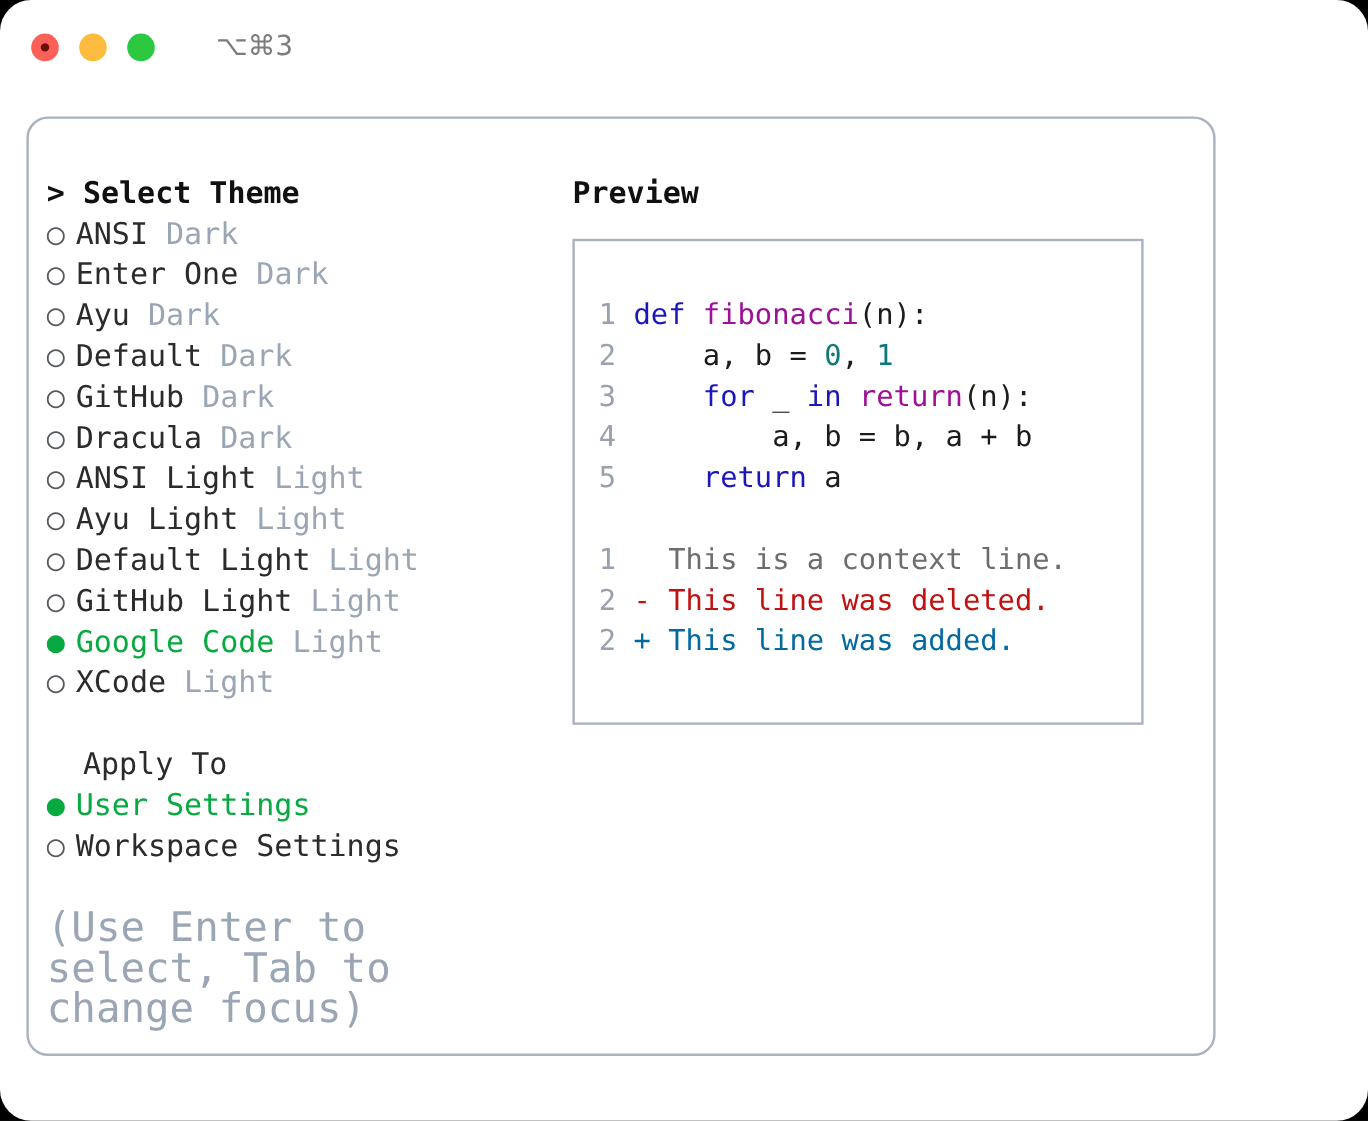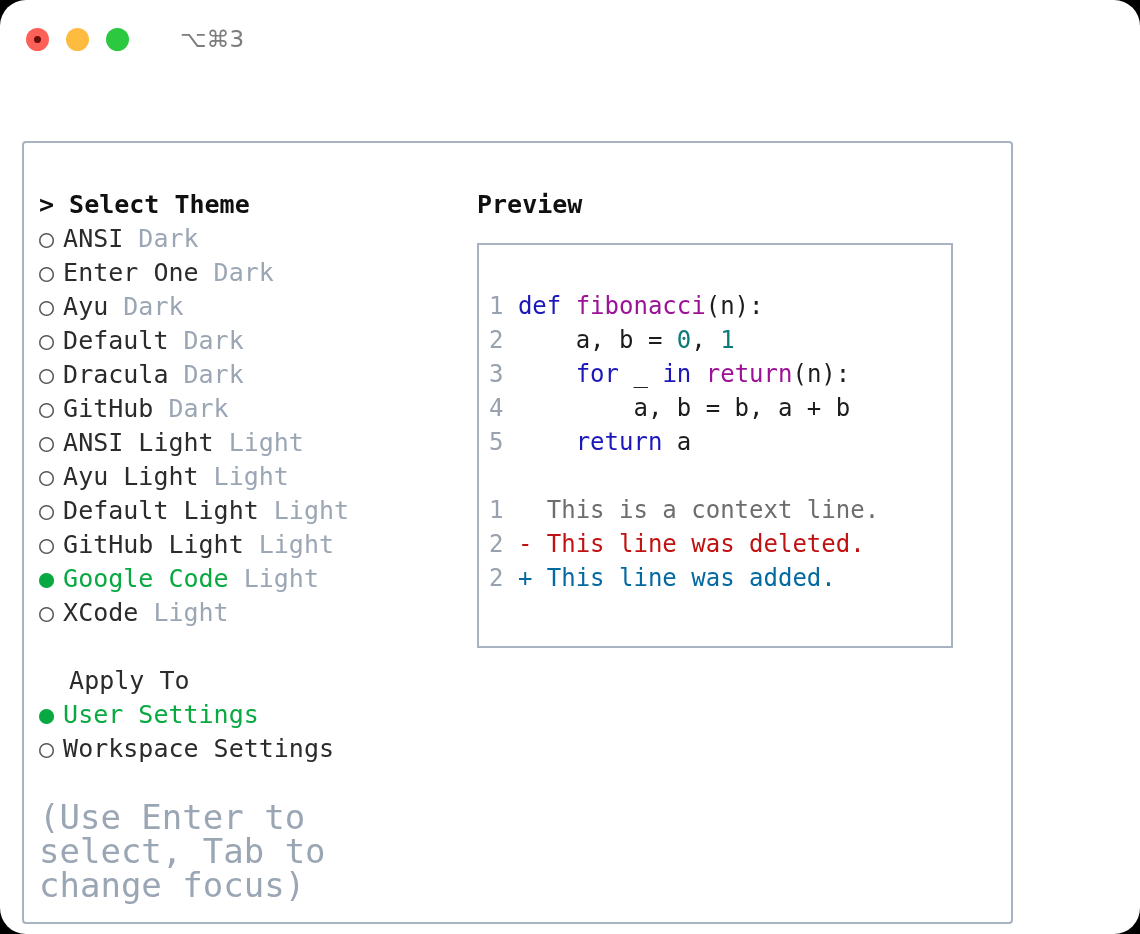--- a/index.html
+++ b/index.html
@@ -57,23 +57,22 @@
   }
 
   
   .content-frame {
     position: absolute;
     left: 22px;
     top: 97px;
     width: 991px;
     height: 783px;
     border: 2px solid #a9b2c0;
-    border-radius: 4px;
-    box-sizing: border-box;
-    margin-top: 44px;
+    border-radius: 18px;
+    box-sizing: border-box;
   }
 
   .columns {
     position: absolute;
     left: 0; top: 0;
     width: 100%;
     height: 100%;
   }
 
   
@@ -124,21 +123,21 @@
     font-weight: bold;
     color: #101010;
     line-height: 34px;
   }
   .code-panel {
     margin-top: 21px;
     width: 476px;
     height: 405px;
     border: 2px solid #a9b2c0;
     box-sizing: border-box;
-    padding: 44px 0 0 10px;
+    padding: 44px 0 0 20px;
   }
   .code-line {
     font-size: 24px;
     line-height: 34px;
     white-space: pre;
     color: #1c1c1c;
   }
   .ln {
     display: inline-block;
     width: 1ch;
@@ -171,22 +170,22 @@
   <div class="content-frame">
     <div class="columns">
 
       <div class="left-col">
         <div class="menu-header">&gt; Select Theme</div>
         <div id="theme-list">
             <div class="menu-item"><span class="marker">○</span><span class="label">ANSI</span><span class="badge"> Dark</span></div>
             <div class="menu-item"><span class="marker">○</span><span class="label">Enter One</span><span class="badge"> Dark</span></div>
             <div class="menu-item"><span class="marker">○</span><span class="label">Ayu</span><span class="badge"> Dark</span></div>
             <div class="menu-item"><span class="marker">○</span><span class="label">Default</span><span class="badge"> Dark</span></div>
+            <div class="menu-item"><span class="marker">○</span><span class="label">GitHub</span><span class="badge"> Dark</span></div>
             <div class="menu-item"><span class="marker">○</span><span class="label">Dracula</span><span class="badge"> Dark</span></div>
-            <div class="menu-item"><span class="marker">○</span><span class="label">GitHub</span><span class="badge"> Dark</span></div>
             <div class="menu-item"><span class="marker">○</span><span class="label">ANSI Light</span><span class="badge"> Light</span></div>
             <div class="menu-item"><span class="marker">○</span><span class="label">Ayu Light</span><span class="badge"> Light</span></div>
             <div class="menu-item"><span class="marker">○</span><span class="label">Default Light</span><span class="badge"> Light</span></div>
             <div class="menu-item"><span class="marker">○</span><span class="label">GitHub Light</span><span class="badge"> Light</span></div>
             <div class="menu-item selected"><span class="marker">●</span><span class="label">Google Code</span><span class="badge"> Light</span></div>
             <div class="menu-item"><span class="marker">○</span><span class="label">XCode</span><span class="badge"> Light</span></div>
           </div>
 
         <div class="spacer-line"></div>
 

